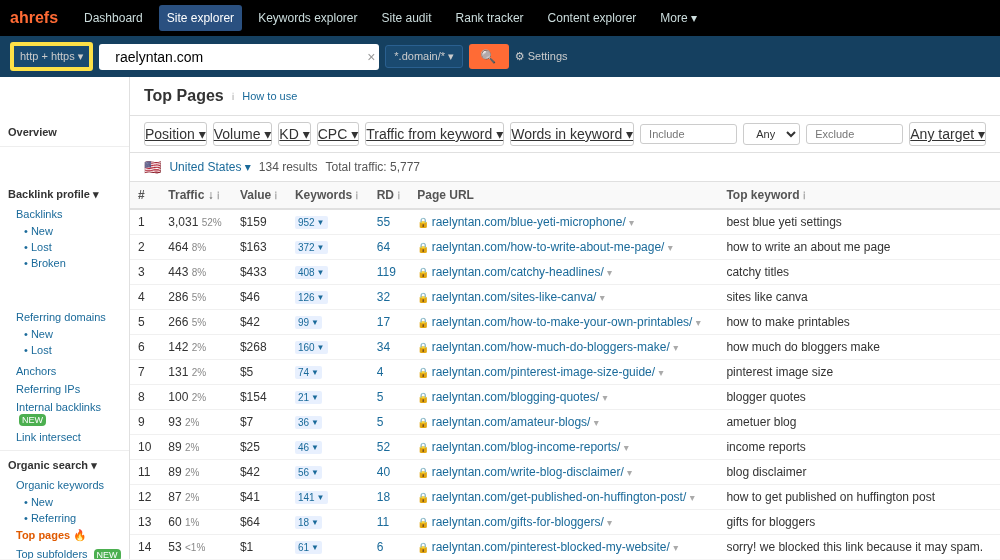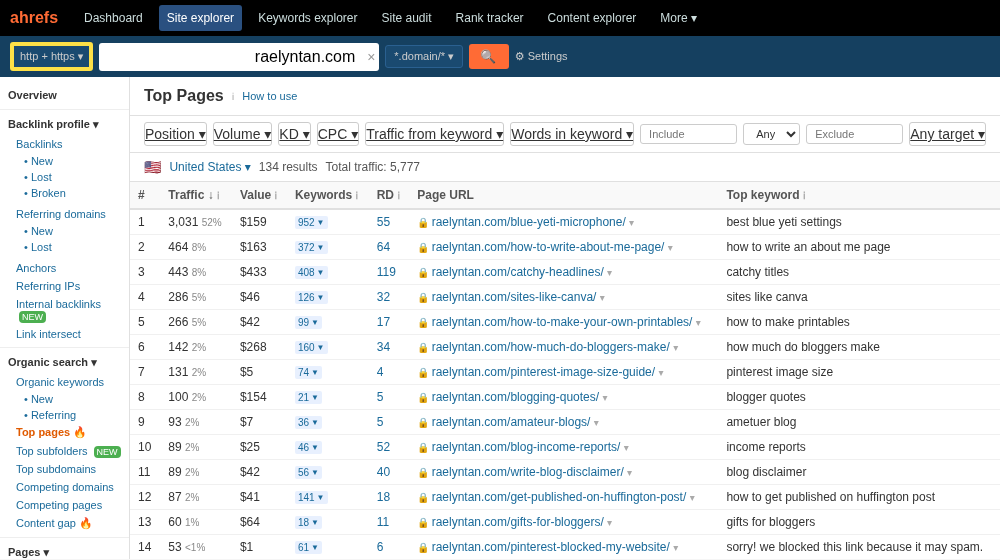--- a/index.html
+++ b/index.html
@@ -8,32 +8,32 @@
     
     .top-nav { background: #000000; display: flex; align-items: center; padding: 0 10px; height: 36px; gap: 8px; }
     .logo { color: #ff6b35; font-weight: bold; font-size: 16px; margin-right: 10px; }
     .nav-link { color: #cdd; font-size: 12px; text-decoration: none; padding: 0 8px; cursor: pointer; white-space: nowrap; }
     .nav-link.active { color: #fff; background: #2a5080; padding: 6px 8px; border-radius: 3px; }
 
     
     .search-bar { background: #154060; display: flex; align-items: center; padding: 6px 10px; gap: 6px; }
     .protocol-select { background: #1a4a70; border: 4px solid #fde047; color: #ccc; padding: 4px 6px; border-radius: 3px; font-size: 11px; cursor: pointer; }
     .search-input-wrap { flex: 1; max-width: 280px; position: relative; display: flex; align-items: center; }
-    .search-input { width: 100%; padding: 5px 24px 5px 24px; border: none; border-radius: 3px; font-size: 16px; background: #fff; text-align: right; }
+    .search-input { width: 100%; padding: 5px 24px 5px 16px; border: none; border-radius: 3px; font-size: 14px; background: #fff; }
     .clear-btn { position: absolute; right: 4px; color: #999; cursor: pointer; background: none; border: none; font-size: 14px; }
     .domain-select { background: #1a4a70; border: 1px solid #2a6090; color: #ccc; padding: 4px 8px; border-radius: 3px; font-size: 11px; cursor: pointer; }
     .search-btn { background: #ff6b35; border: none; color: #fff; padding: 5px 12px; border-radius: 3px; cursor: pointer; font-size: 13px; font-weight: bold; }
     .settings-link { color: #ccc; font-size: 11px; cursor: pointer; display: flex; align-items: center; gap: 3px; }
 
     
     .layout { display: flex; height: calc(560px - 36px - 42px); }
 
     
     .sidebar { width: 130px; background: #fff; border-right: 1px solid #e0e0e0; padding: 8px 0; overflow-y: auto; flex-shrink: 0; }
-    .sidebar-section { margin-bottom: 4px; }
+    .sidebar-section { margin-bottom: 4px; margin-top: 37px; }
     .sidebar-heading { font-size: 11px; font-weight: bold; color: #333; padding: 4px 8px; cursor: pointer; }
     .sidebar-item { padding: 3px 8px 3px 16px; color: #1a6a9a; cursor: pointer; font-size: 11px; }
     .sidebar-item.active { color: #e05a00; font-weight: bold; }
     .sidebar-sub { padding: 2px 8px 2px 24px; color: #1a6a9a; cursor: pointer; font-size: 11px; }
     .badge-new { background: #4CAF50; color: #fff; font-size: 9px; padding: 1px 3px; border-radius: 4px; margin-left: 3px; }
     .divider { border: none; border-top: 1px solid #eee; margin: 4px 0; }
 
     
     .main { flex: 1; background: #f5f5f5; overflow-y: auto; }
     .main-header { background: #fff; padding: 10px 14px; border-bottom: 1px solid #e0e0e0; display: flex; align-items: center; gap: 8px; }

